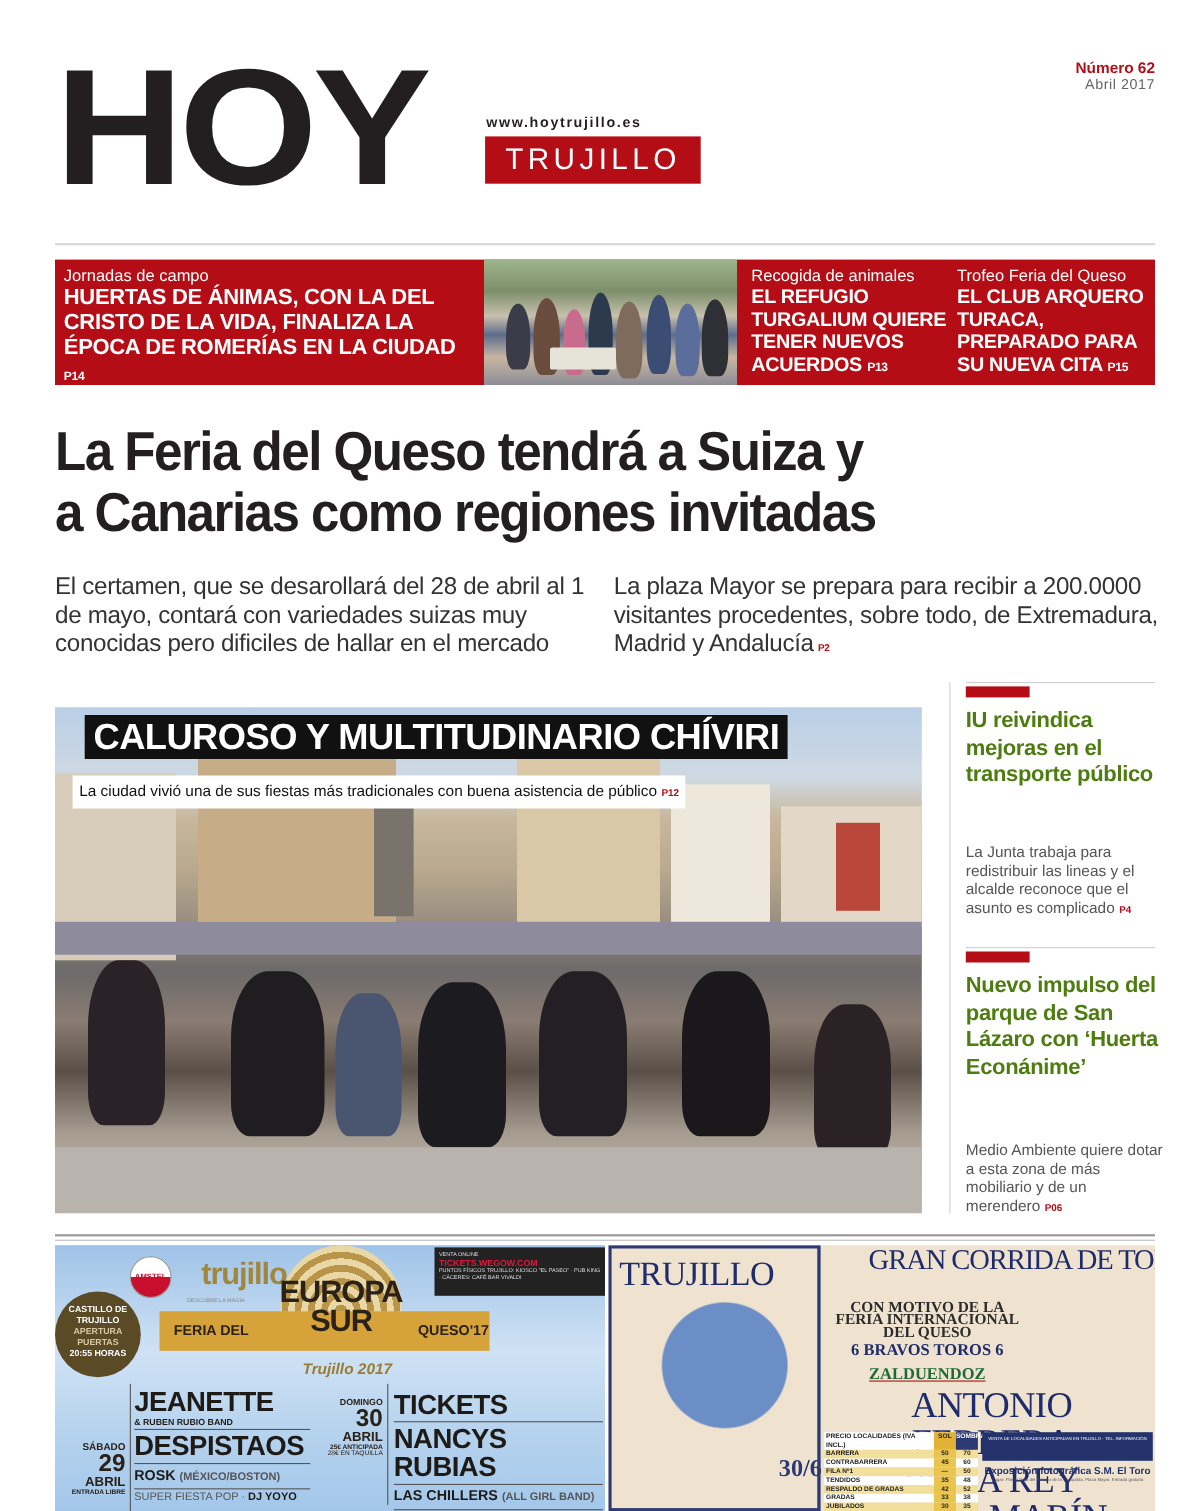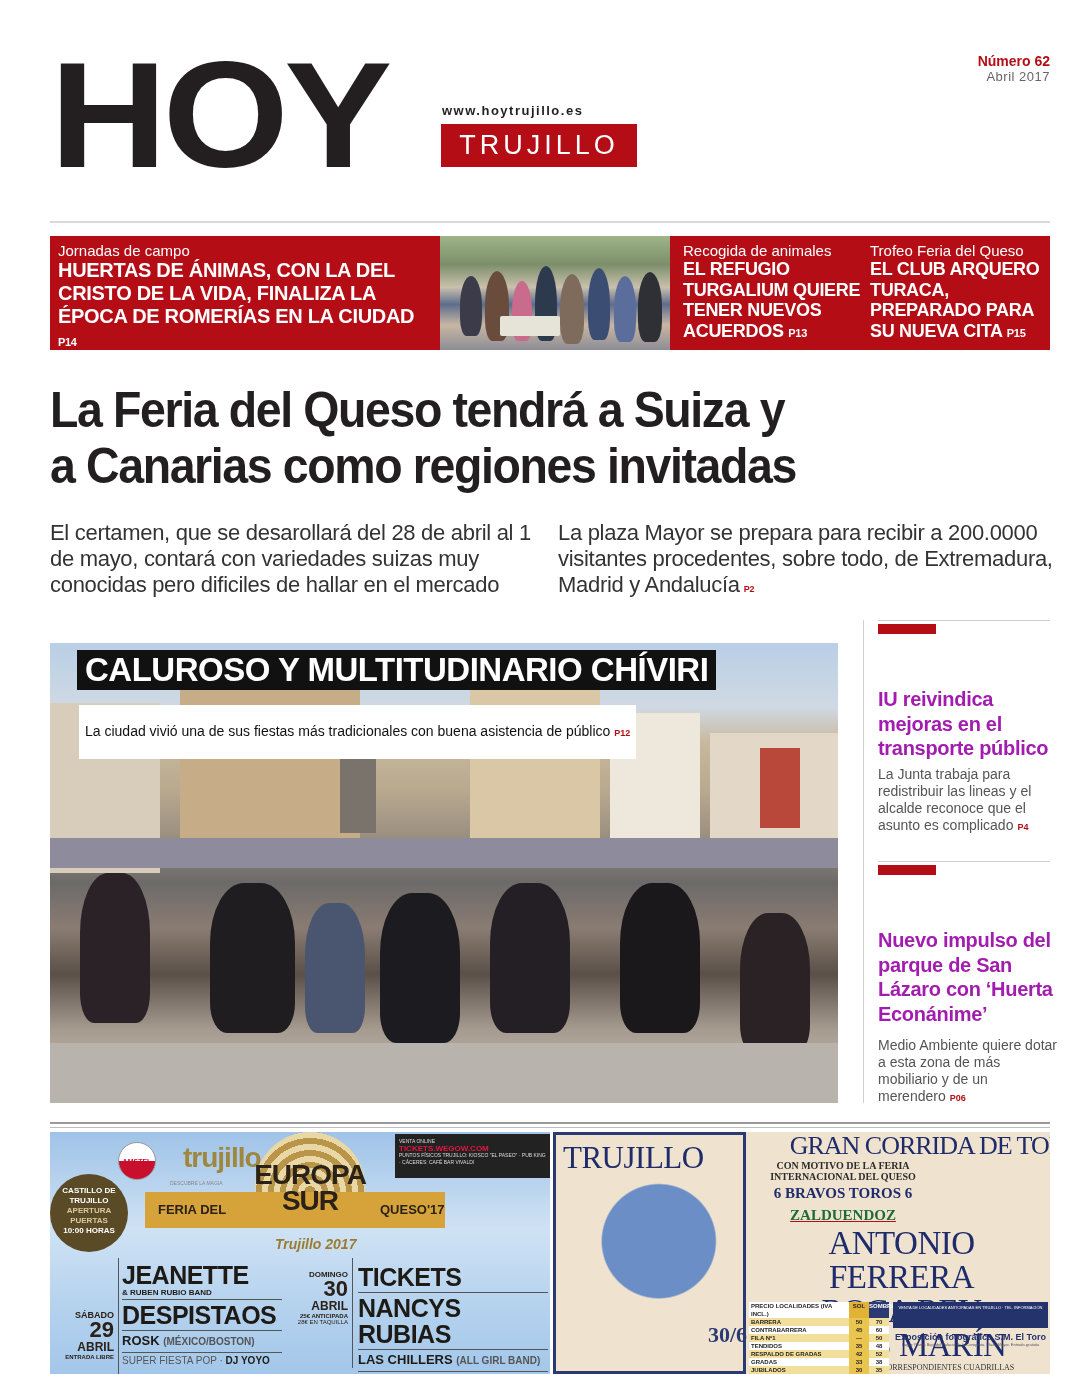--- a/index.html
+++ b/index.html
@@ -42,28 +42,28 @@
   .deck-right { left: 558px; top: 520px; width: 500px; }
   .pg-red { color: #b50d16; font-size: 9px; font-weight: bold; margin-left: 4px; }
 
   
   .photo { left: 50px; top: 643px; width: 788px; height: 460px; overflow: hidden;
            background: linear-gradient(180deg, #b9cfe6 0%, #cfd9e3 14%, #c8b79c 22%, #b8a98f 32%, #9b8f80 42%, #6c6a6a 52%, #8a7c72 62%, #5a5048 72%, #a69b8f 84%, #c9c3bb 100%); }
   .photo .bld { position: absolute; }
   .photo .fig { position: absolute; border-radius: 40% 40% 20% 20%; }
   .photo-title { left: 77px; top: 650px; background: #111; color: #fff; font-weight: bold; font-size: 33px;
                  line-height: 40px; padding: 0 8px; letter-spacing: -0.5px; white-space: nowrap; }
-  .photo-caption { left: 79px; top: 705px; background: #fff; color: #111; font-size: 14px; line-height: 20px;
-                   padding: 16px 6px; white-space: nowrap; }
+  .photo-caption { left: 66px; top: 705px; background: #fff; color: #111; font-size: 14px; line-height: 20px;
+                   padding: 4px 6px; white-space: nowrap; }
 
   
   .vrule { left: 863px; top: 620px; width: 1px; height: 483px; background: #cfcfcf; }
   .side-rule { left: 878px; width: 172px; height: 1px; background: #cfcfcf; }
   .side-bar { left: 878px; width: 58px; height: 10px; background: #b50d16; }
-  .side-head { left: 878px; width: 175px; font-size: 20px; font-weight: bold; line-height: 24.5px; color: #a21caf; letter-spacing: -0.3px; margin-top: 44px; }
+  .side-head { left: 878px; width: 175px; font-size: 20px; font-weight: bold; line-height: 24.5px; color: #4d7c0f; letter-spacing: -0.3px; }
   .side-body { left: 878px; width: 180px; font-size: 14px; line-height: 17px; color: #555; }
 
   
   .ad-rule1 { left: 50px; top: 1122px; width: 1000px; height: 2px; background: #9a9a9a; }
   .ad-rule2 { left: 50px; top: 1127px; width: 1000px; height: 1px; background: #bdbdbd; }
   .ad-left { left: 50px; top: 1132px; width: 500px; height: 242px; overflow: hidden;
              background: linear-gradient(180deg, #9fc3e8 0%, #cfe2f4 40%, #b6d3ee 70%, #a3c7ea 100%); }
   .ad-right { left: 553px; top: 1132px; width: 497px; height: 242px; overflow: hidden; background: #efe3cf; }
 
   .amstel { left: 68px; top: 10px; width: 38px; height: 38px; border-radius: 50%; background: linear-gradient(180deg, #fff 50%, #c8102e 50%);
@@ -89,21 +89,21 @@
   .lineup .mid { font-weight: bold; font-size: 13px; line-height: 16px; }
   .lineup .thin { font-size: 10px; color: #555; }
   .lineup hr { border: 0; border-top: 1px solid #555; margin: 2px 0; }
 
   .toros-poster { left: 0px; top: 0px; width: 193px; height: 242px; border: 3px solid #2b3a73;
                   background: radial-gradient(circle at 55% 45%, #6b8ec7 0 34%, #efe3cf 35%); }
   .toros-title { left: 10px; top: 8px; font-family: "Liberation Serif", serif; font-size: 31px; color: #1f2c6b; letter-spacing: -0.5px; }
   .toros-date { left: 155px; top: 190px; font-family: "Liberation Serif", serif; color: #2b3a73; font-size: 22px; font-weight: bold; }
   .toros-main { left: 200px; top: 0px; width: 297px; text-align: center; color: #1f2c6b; font-family: "Liberation Serif", serif; }
   .toros-main .t1 { font-size: 26px; line-height: 28px; letter-spacing: -1px; }
-  .toros-main .t2 { font-size: 10px; font-weight: bold; line-height: 11px; color: #2b2b2b; }
+  .toros-main .t2 { font-size: 14px; font-weight: bold; line-height: 11px; color: #2b2b2b; margin-top: 24px; }
   .toros-main .t3 { font-size: 15px; line-height: 22px; font-weight: bold; }
   .toros-main .t3 .z { color: #1c6b35; text-decoration: underline; text-decoration-color: #b50d16; }
   .toros-main .t4 { font-size: 33px; line-height: 34px; letter-spacing: -0.5px; }
   .toros-main .t5 { font-size: 8px; line-height: 12px; color: #333; }
   .prices { left: 196px; top: 170px; width: 140px; font-size: 6px; line-height: 8px; font-weight: bold; }
   .prices .row { display: flex; }
   .prices .row:nth-child(even) { background: #f3df9c; }
   .prices .row:nth-child(odd) { background: #fff; }
   .prices .c1 { flex: 1; padding-left: 2px; color: #222; }
   .prices .c2 { width: 20px; text-align: center; background: #e9c54f; }
@@ -197,21 +197,21 @@
 
 <div class="abs ad-left">
   <div class="abs amstel">AMSTEL</div>
   <div class="abs trujillo-brand">trujillo</div>
   <div class="abs brand-tag">DESCUBRE LA MAGIA</div>
   <div class="abs castillo">
     <div>CASTILLO DE</div>
       <div>TRUJILLO</div>
     <div class="ap">APERTURA</div>
       <div class="ap">PUERTAS</div>
-    <div>10:00 HORAS</div>
+    <div>20:55 HORAS</div>
   </div>
   <div class="abs ribbon"></div>
   <div class="abs ribbon-l">FERIA DEL</div>
   <div class="abs ribbon-r">QUESO'17</div>
   <div class="abs eu-arch"></div>
   <div class="abs eu-logo">
     <div>EUROPA</div>
       <div>SUR</div>
   </div>
   <div class="abs eu-sub">Trujillo 2017</div>

